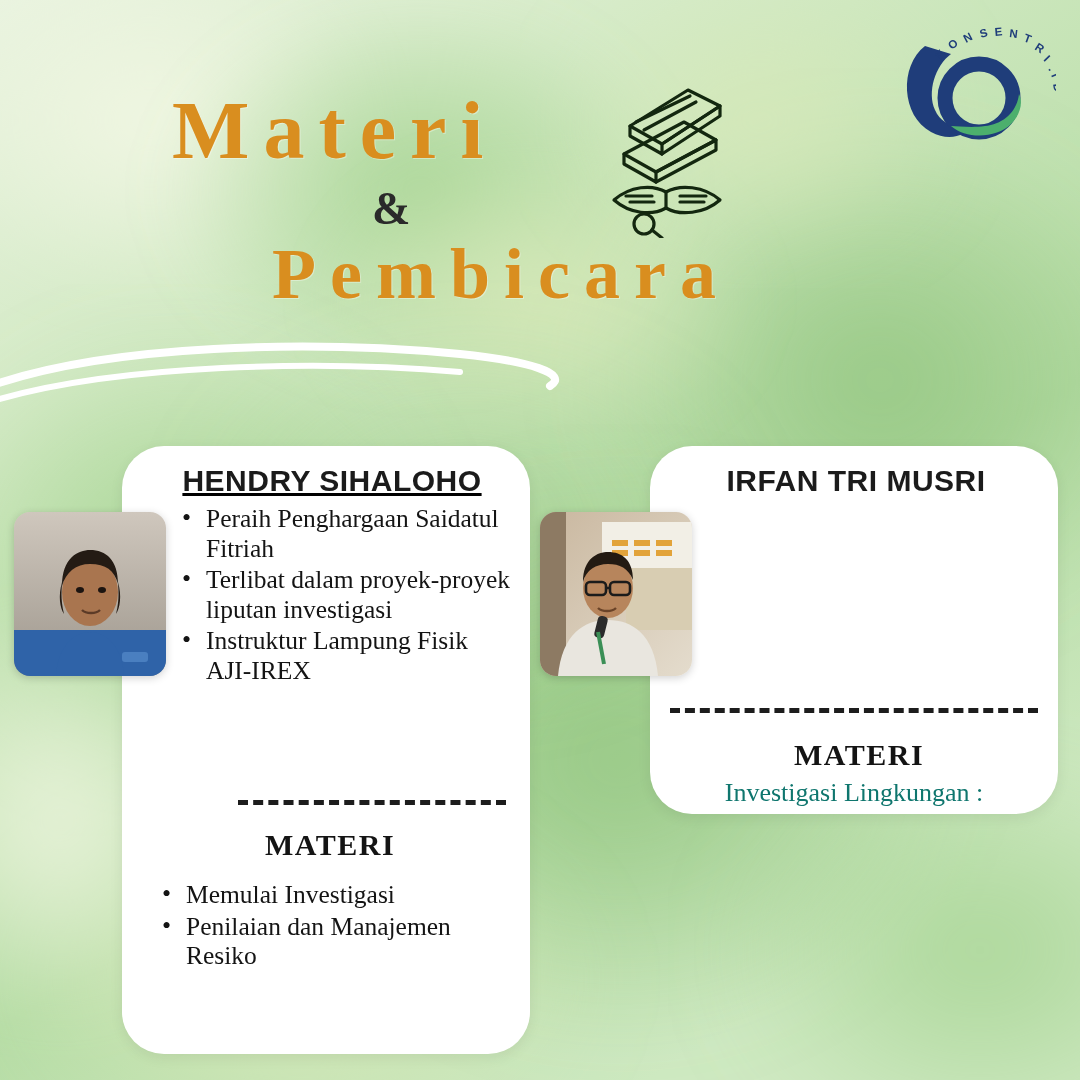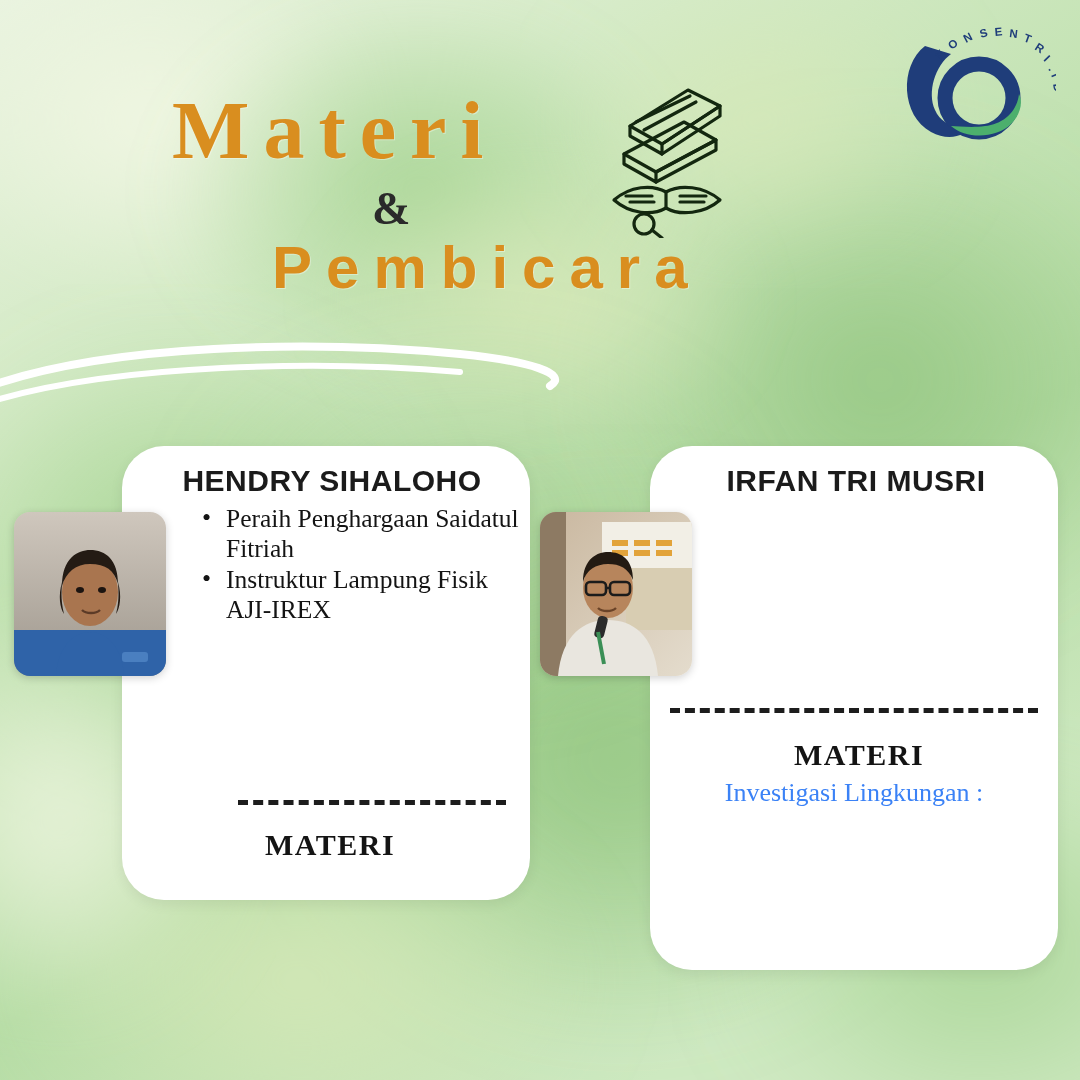--- a/index.html
+++ b/index.html
@@ -35,23 +35,23 @@
   .t-amp {
     font-family: "Liberation Serif", serif;
     font-weight: bold;
     font-size: 46px;
     color: #2a2a2a;
     padding-left: 372px;
     margin-top: 14px;
     line-height: 1;
   }
   .t-pembicara {
-    font-family: Liberation Sans, sans-serif;
-    font-weight: bold;
-    font-size: 60px;
+    font-family: Liberation Serif, serif;
+    font-weight: bold;
+    font-size: 72px;
     letter-spacing: 14px;
     color: #d98e1f;
     padding-left: 272px;
     margin-top: 6px;
     line-height: 1.0;
     text-shadow: 1px 1px 0 rgba(255,255,255,.35);
   }
 
   
   .books { position: absolute; top: 78px; left: 600px; width: 180px; height: 160px; z-index: 5; }
@@ -60,36 +60,36 @@
   .swoosh { position: absolute; top: 330px; left: -10px; width: 620px; height: 80px; z-index: 4; }
 
   
   .card {
     position: absolute;
     background: #ffffff;
     border-radius: 42px;
     z-index: 3;
     box-shadow: 0 4px 14px rgba(0,0,0,.07);
   }
-  #card-left  { left: 122px; top: 446px; width: 408px; height: 454px; }
-  #card-right { left: 650px; top: 446px; width: 408px; height: 524px; }
+  #card-left  { left: 122px; top: 446px; width: 408px; height: 608px; text-decoration: underline; }
+  #card-right { left: 650px; top: 446px; width: 408px; height: 368px; }
 
   .card-title {
     font-family: "Liberation Sans", sans-serif;
     font-weight: bold;
     font-size: 30px;
     color: #1b1b1b;
     text-align: center;
     letter-spacing: .5px;
     padding-top: 18px;
   }
   #card-left .card-title { padding-left: 12px; }
   #card-right .card-title { padding-left: 4px; }
 
-  .bullets { list-style: none; margin-left: 20px; }
+  .bullets { list-style: none; }
   .bullets li {
     position: relative;
     font-size: 25.5px;
     line-height: 1.16;
     color: #141414;
     padding-left: 26px;
     margin-bottom: 2px;
   }
   .bullets li::before {
     content: "•";
@@ -121,21 +121,21 @@
     color: #141414;
   }
   #materi-left  { top: 382px; padding-left: 8px; }
   #materi-right { top: 292px; padding-left: 10px; }
 
   .materi-sub {
     position: absolute;
     width: 100%;
     text-align: center;
     font-size: 26px;
-    color: #3b82f6;
+    color: #0f766e;
     top: 332px;
     font-family: Liberation Serif, serif;
   }
 
   #left-materi-list  { position: absolute; left: 38px; top: 434px; width: 350px; }
   #right-materi-list { position: absolute; left: 72px; top: 368px; width: 330px; }
 
   
   .photo {
     position: absolute;
@@ -257,27 +257,32 @@
   <div class="t-materi">Materi</div>
   <div class="t-amp">&amp;</div>
   <div class="t-pembicara">Pembicara</div>
 </div>
 
 <div class="card" id="card-left">
   <div class="card-title">HENDRY SIHALOHO</div>
 
   <ul class="bullets" id="left-bullets">
     <li>Peraih Penghargaan Saidatul Fitriah</li>
+    <li>Terlibat dalam proyek-proyek liputan investigasi</li>
     <li>Instruktur Lampung Fisik AJI-IREX</li>
   </ul>
 
   <div class="dashed" id="dash-left"></div>
 
   <div class="materi-head" id="materi-left">MATERI</div>
 
+  <ul class="bullets" id="left-materi-list">
+    <li>Memulai Investigasi</li>
+    <li>Penilaian dan Manajemen Resiko</li>
+  </ul>
 </div>
 
 <div class="card" id="card-right">
   <div class="card-title">IRFAN TRI MUSRI</div>
 
 
   <div class="dashed" id="dash-right"></div>
 
   <div class="materi-head" id="materi-right">MATERI</div>
   <div class="materi-sub">Investigasi Lingkungan :</div>

